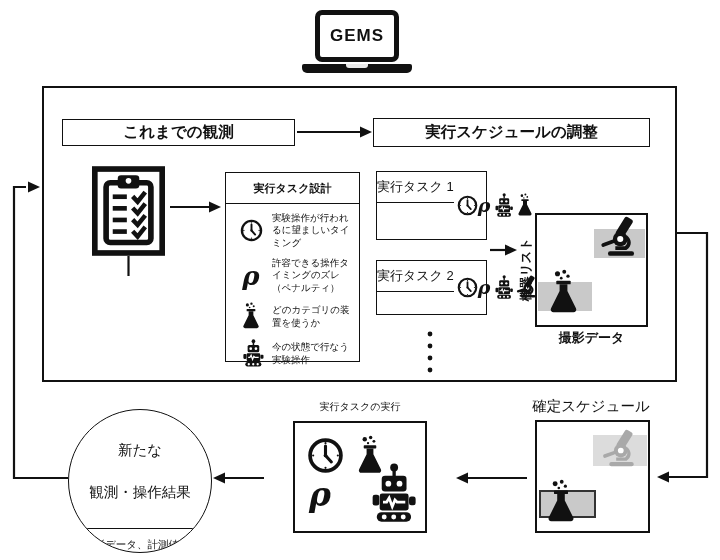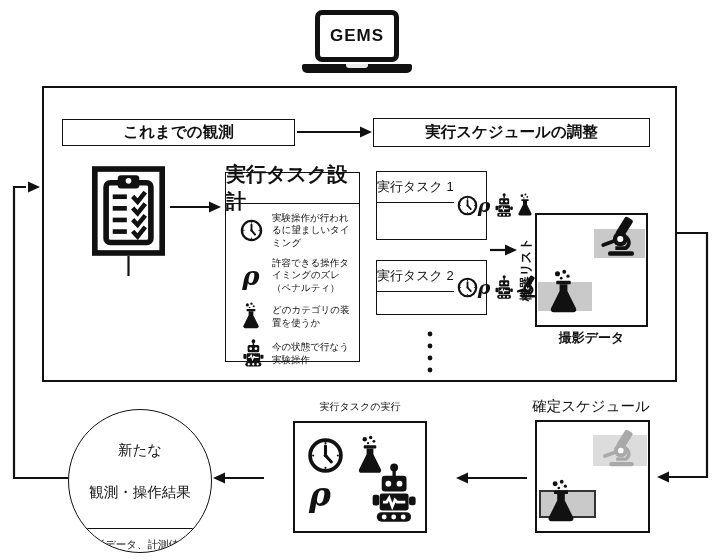--- a/index.html
+++ b/index.html
@@ -28,21 +28,21 @@
   #hbox1 { left: 62px; top: 119px; width: 233px; height: 27px; font-size: 15.5px; font-weight: 600; }
   #hbox2 { left: 373px; top: 118px; width: 277px; height: 29px; font-size: 15.5px; font-weight: 600; }
 
   #clipboard-wrap { position:absolute; left: 92px; top: 166px; width: 73px; height: 90px; }
 
   #past-box { left: 76px; top: 275px; width: 120px; height: 69px; font-size: 9.5px; }
   #past-box .hd { border-bottom: 1.2px solid #111; padding: 2px 2px 2px 3px; font-weight: 500; white-space: nowrap; }
   #past-box .bd { padding: 3px 3px 0 4px; line-height: 1.8; }
 
   #design-box { left: 225px; top: 172px; width: 135px; height: 190px; }
-  .design-title { height: 31px; border-bottom: 1.6px solid #111; font-size: 20px; font-weight: 600;
+  .design-title { height: 31px; border-bottom: 1.6px solid #111; font-size: 11px; font-weight: 600;
     display:flex; align-items:center; justify-content:center; }
   .design-items { display: grid; grid-template-columns: 36px 1fr; padding: 8px 5px 4px 7px;
     row-gap: 8px; column-gap: 3px; align-items: center; }
   .design-items .txt { font-size: 9.5px; line-height: 1.3; font-weight: 500; }
   .icon-cell { display: flex; justify-content: center; align-items: center; }
 
   .task-box { left: 376px; width: 111px; display: flex; flex-direction: row; }
   #task1 { top: 171px; height: 69px; }
   #task2 { top: 260px; height: 55px; }
   .task-title { height: 31px; border-bottom: 1.5px solid #111; display:flex; align-items:center;

